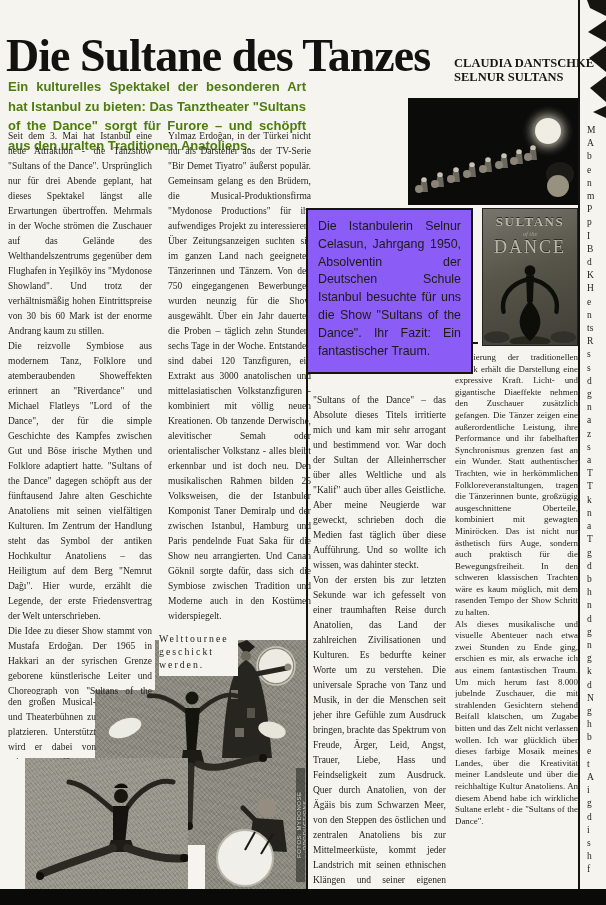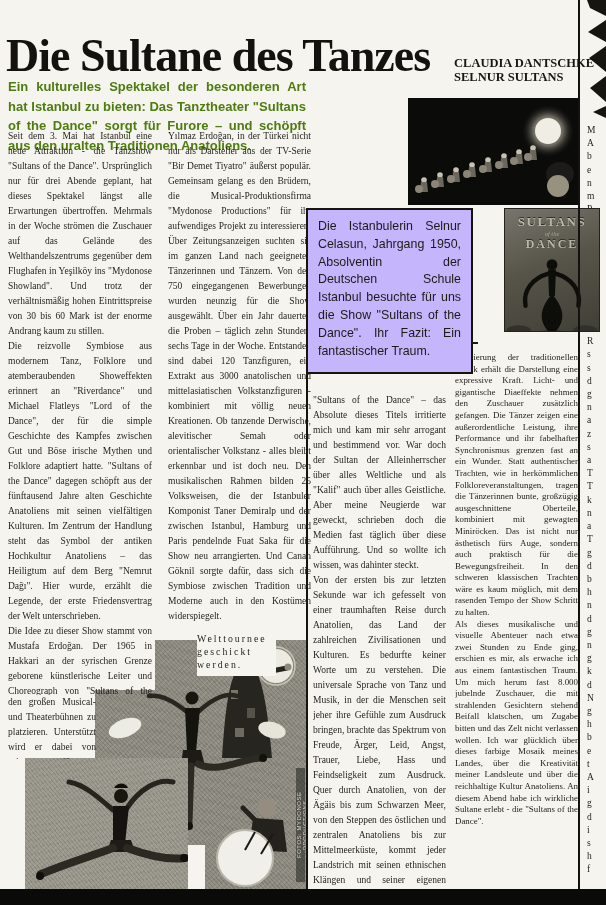--- a/index.html
+++ b/index.html
@@ -15,43 +15,43 @@
   .lead{position:absolute;left:8px;top:64px;width:298px;
         font-family:"Liberation Sans",sans-serif;font-weight:bold;
         font-size:13px;line-height:19.5px;text-align:justify;color:#4d7c0f;}
 
   .col{position:absolute;text-align:justify;font-size:9.5px;line-height:15px;color:#201f1a;}
   .col p{margin:0;}
   #col1{left:8px;top:129px;width:144px;height:566px;overflow:hidden;z-index:4;}
   #col1b{left:8px;top:695px;width:88px;height:64px;overflow:hidden;z-index:4;}
   #col2{left:168px;top:129px;width:143px;max-height:506px;overflow:hidden;z-index:4;}
   #col2b{left:159px;top:630px;width:76px;background:#f6f4ee;padding:2px 3px 4px 0;
-         letter-spacing:2px;line-height:13.2px;font-size:9.8px;z-index:6;margin-left:38px;}
+         letter-spacing:2px;line-height:13.2px;font-size:9.8px;z-index:6;}
   #col3{left:313px;top:393px;width:133px;height:496px;overflow:hidden;z-index:4;}
   #col4{left:455px;top:352px;width:123px;height:537px;overflow:hidden;
         font-size:8.9px;line-height:11.6px;z-index:4;}
 
   .review-box{position:absolute;left:306px;top:208px;width:167px;height:166px;
               border:2px solid #15140f;box-sizing:border-box;padding:8px 10px;
               font-family:"Liberation Sans",sans-serif;font-size:12.4px;line-height:17.8px;
-              text-align:justify;background:#c4b5fd;overflow:hidden;z-index:5;color:#1c1b17;}
+              text-align:justify;background:#8b5cf6;overflow:hidden;z-index:5;color:#1c1b17;}
   .vrule-review{position:absolute;left:306px;top:372px;width:2px;height:517px;background:#15140f;z-index:5;}
   .page-rule{position:absolute;left:578px;top:0;width:2px;height:890px;background:#131210;z-index:7;}
   .poster-dash{position:absolute;left:452px;top:342px;width:26px;height:2px;background:#1b1a18;}
 
   .stage-photo{position:absolute;left:408px;top:98px;width:170px;height:107px;
                background:#0b0b0a;z-index:2;}
 
-  .poster{position:absolute;left:504px;top:208px;width:96px;height:124px;box-sizing:border-box;
+  .poster{position:absolute;left:482px;top:208px;width:96px;height:138px;box-sizing:border-box;
           background:linear-gradient(160deg,#77756c,#575549 45%,#403f37);
           border:1px solid #23221c;text-align:center;overflow:hidden;z-index:2;}
   .poster-t1{margin-top:5px;font-size:13px;letter-spacing:1.5px;color:#bab7aa;font-weight:bold;
              text-shadow:0 -1px 0 #26251f;}
   .poster-t2{font-size:6.5px;font-style:italic;color:#a6a396;}
-  .poster-t3{font-size:12px;letter-spacing:2px;color:#bab7aa;font-weight:bold;
+  .poster-t3{font-size:18px;letter-spacing:2px;color:#bab7aa;font-weight:normal;
              text-shadow:0 -1px 0 #26251f;}
 
   .big-photo{position:absolute;left:95px;top:640px;width:212px;height:249px;background:#8f8c82;
      background-image:repeating-linear-gradient(47deg,rgba(40,40,34,.16) 0 1px,transparent 1px 3px),
                       repeating-linear-gradient(-43deg,rgba(255,255,250,.10) 0 1px,transparent 1px 4px);
      z-index:1;}
   .photo-patch{position:absolute;left:95px;top:640px;width:60px;height:50px;background:#f6f4ee;z-index:2;}
   .photo-credit{position:absolute;left:296px;top:768px;height:114px;width:9px;
      writing-mode:vertical-rl;transform:rotate(180deg);
      font-family:"Liberation Sans",sans-serif;font-size:6px;letter-spacing:.5px;

